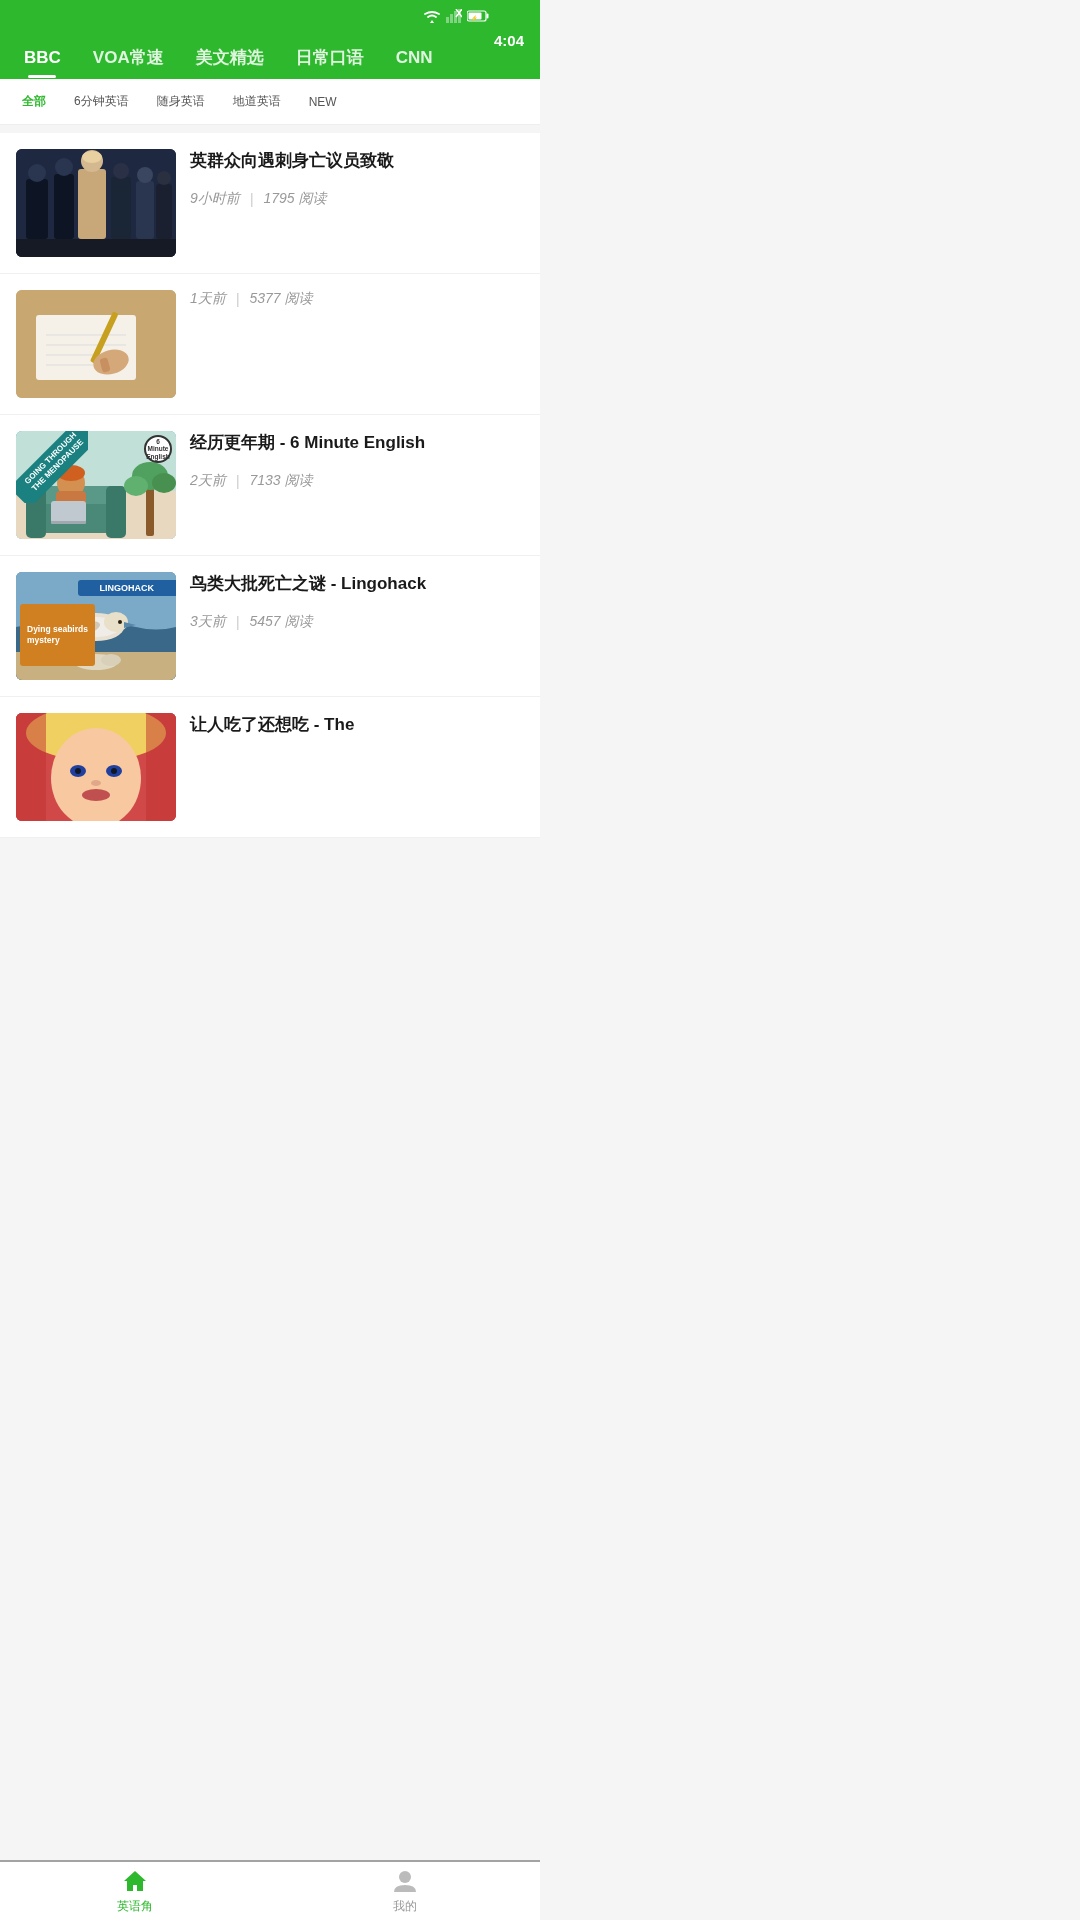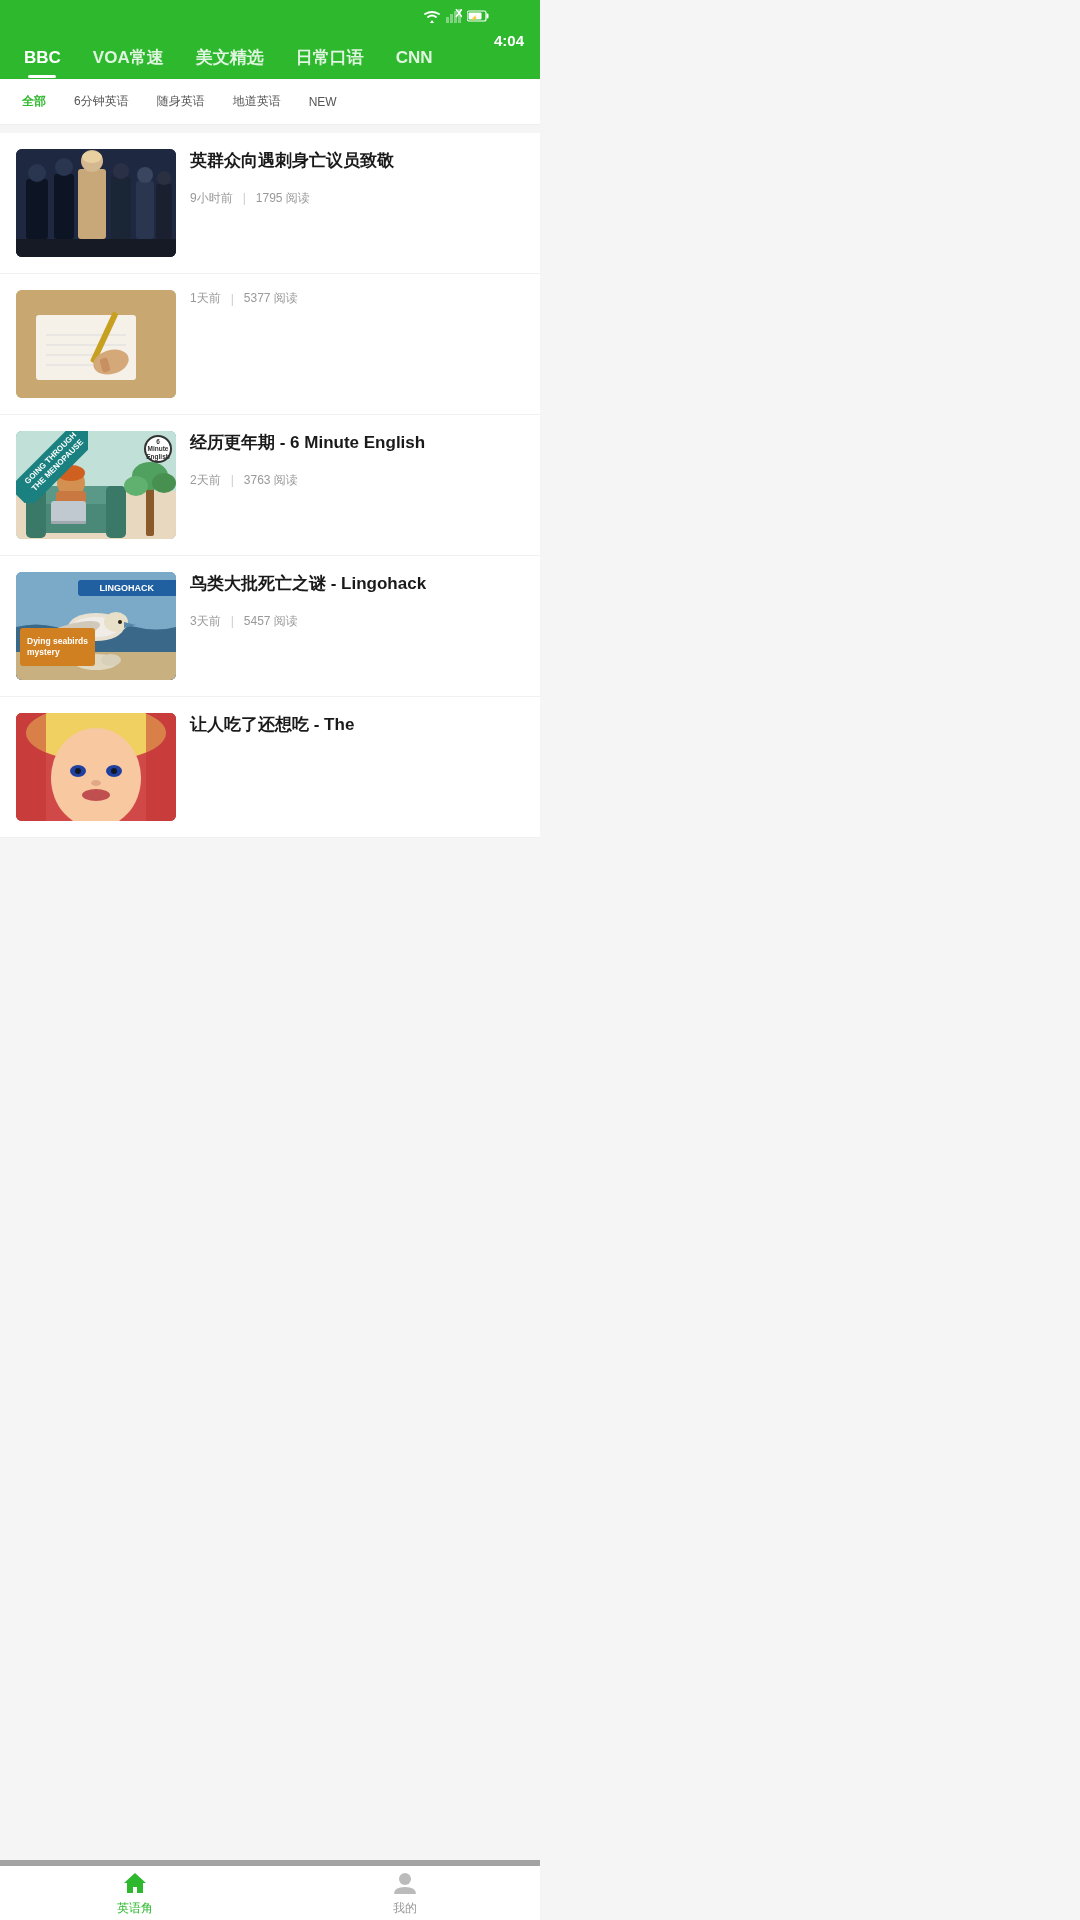--- a/index.html
+++ b/index.html
@@ -139,33 +139,34 @@
       font-size: 17px;
       font-weight: 600;
       color: #1a1a1a;
       line-height: 1.45;
     }
     .article-meta {
       display: flex;
       align-items: center;
       gap: 10px;
       color: #999;
-      font-size: 12px;
+      font-size: 14px;
+      font-style: italic;
     }
     .meta-sep {
       color: #ccc;
     }
 
     
     .bottom-nav {
       position: fixed;
       bottom: 0;
       width: 540px;
       background: white;
-      border-top: 6px solid #a3a3a3;
+      border-top: 2px solid #a3a3a3;
       display: flex;
       height: 60px;
     }
     .bottom-nav-item {
       flex: 1;
       display: flex;
       flex-direction: column;
       align-items: center;
       justify-content: center;
       gap: 4px;
@@ -323,21 +324,21 @@
         <div style="background:#1a8080;color:white;font-size:8px;font-weight:bold;padding:4px 6px;transform:rotate(-45deg) translate(-20px, 4px);width:100px;text-align:center;line-height:1.3;">GOING THROUGH<br>THE MENOPAUSE</div>
       </div>
       
       <div class="circle-logo" style="font-size:6.5px;font-weight:bold;">6<br>Minute<br>English</div>
     </div>
     <div class="article-content">
       <div class="article-title">经历更年期 - 6 Minute English</div>
       <div class="article-meta">
         <span>2天前</span>
         <span class="meta-sep">|</span>
-        <span>3763 阅读</span>
+        <span>7133 阅读</span>
       </div>
     </div>
   </div>
 
   <div class="article-item">
     <div class="article-thumb thumb-4" style="position:relative;">
       <svg width="160" height="108" viewBox="0 0 160 108">
         <rect width="160" height="108" fill="#6898b8"></rect>
 
         <rect x="0" y="0" width="160" height="60" fill="#7aaac8"></rect>
@@ -356,21 +357,21 @@
         <ellipse cx="55" cy="60" rx="30" ry="8" fill="#d0c8b8" transform="rotate(-15 55 60)"></ellipse>
 
         <rect x="0" y="80" width="160" height="28" fill="#c8b080"></rect>
 
         <ellipse cx="80" cy="90" rx="22" ry="8" fill="#e0d8c0"></ellipse>
         <ellipse cx="95" cy="88" rx="10" ry="6" fill="#d8d0b8"></ellipse>
       </svg>
       
       <div style="position:absolute;top:8px;right:0;background:#2060a0;color:white;font-size:9px;font-weight:bold;padding:3px 22px;border-radius:3px 0 0 3px;">LINGOHACK</div>
       
-      <div style="position:absolute;bottom:14px;left:4px;background:#d08020;color:white;font-size:8.5px;font-weight:bold;padding:8px 7px;border-radius:3px;line-height:1.3;">Dying seabirds<br>mystery</div>
+      <div style="position:absolute;bottom:14px;left:4px;background:#d08020;color:white;font-size:8.5px;font-weight:bold;padding:20px 7px;border-radius:3px;line-height:1.3;">Dying seabirds<br>mystery</div>
     </div>
     <div class="article-content">
       <div class="article-title">鸟类大批死亡之谜 - Lingohack</div>
       <div class="article-meta">
         <span>3天前</span>
         <span class="meta-sep">|</span>
         <span>5457 阅读</span>
       </div>
     </div>
   </div>

